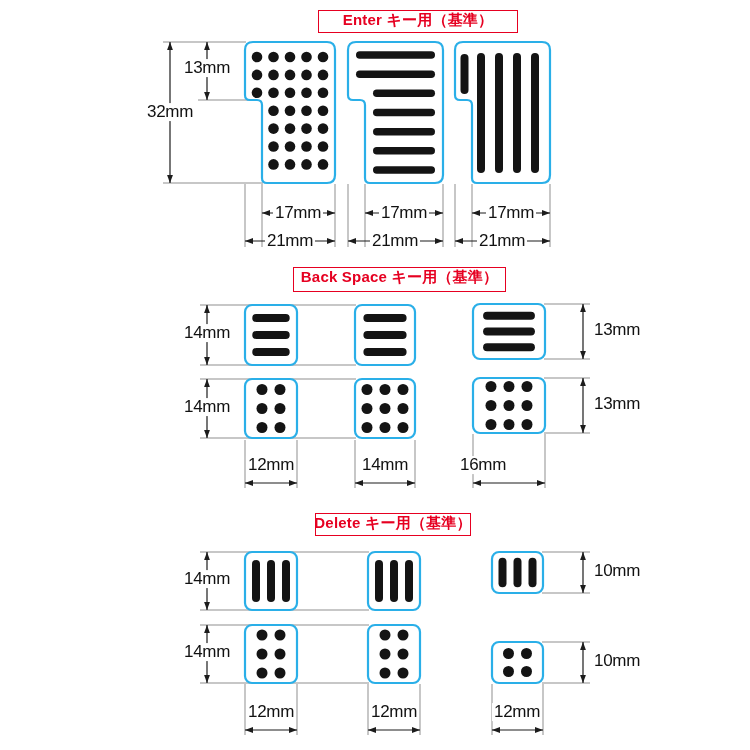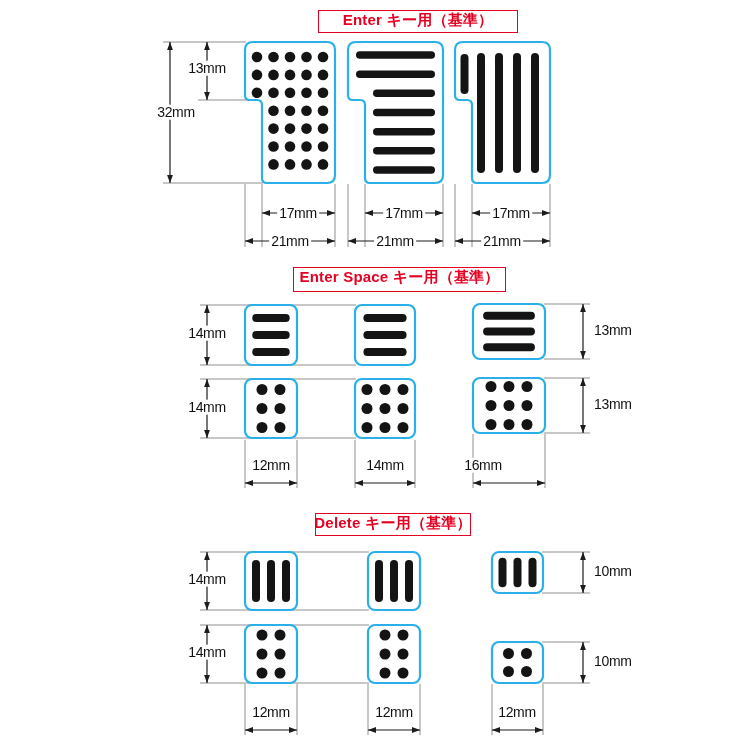--- a/index.html
+++ b/index.html
@@ -7,36 +7,36 @@
     position:relative;width:750px;height:750px;background:#ffffff;overflow:hidden;
     font-family:"Liberation Sans","DejaVu Sans",sans-serif;
   }
   .layer{position:absolute;left:0;top:0;}
   .title-box{
     position:absolute;display:flex;align-items:flex-start;justify-content:center;
     border:1.4px solid #e60021;color:#e60021;font-size:15px;font-weight:600;
     letter-spacing:0.2px;box-sizing:border-box;background:#fff;white-space:nowrap;
   }
   .dim-label{
-    position:absolute;font-size:14px;color:#111;background:#fff;
+    position:absolute;font-size:17px;color:#111;background:#fff;
     line-height:1.05;padding:0 2px;white-space:nowrap;letter-spacing:-0.3px;
   }
   .dim-label.center{transform:translate(-50%,-50%);}
   .dim-label.left{transform:translate(0,-50%);}
   .shape-svg{position:absolute;}
 </style>
 </head>
 <body>
 
 <div id="diagram-canvas">
   <div class="title-box" id="title-enter" style="left: 318px; top: 10px; width: 200px; height: 23px;">
     <span>Enter キー用（基準）</span>
   </div>
   <div class="title-box" id="title-backspace" style="left: 293px; top: 267px; width: 213px; height: 25px;">
-    <span>Enter Space キー用（基準）</span>
+    <span>Back Space キー用（基準）</span>
   </div>
   <div class="title-box" id="title-delete" style="left: 315px; top: 513px; width: 156px; height: 23px;">
     <span>Delete キー用（基準）</span>
   </div>
 <svg width="750" height="750" class="layer" style="z-index:1">
       <line x1="163" y1="42" x2="246" y2="42" stroke="#8f8f8f" stroke-width="1"></line>
       <line x1="198" y1="100" x2="263" y2="100" stroke="#8f8f8f" stroke-width="1"></line>
       <line x1="163" y1="183" x2="263" y2="183" stroke="#8f8f8f" stroke-width="1"></line>
       <line x1="245" y1="184" x2="245" y2="247" stroke="#8f8f8f" stroke-width="1"></line>
       <line x1="262" y1="184" x2="262" y2="247" stroke="#8f8f8f" stroke-width="1"></line>
@@ -312,21 +312,21 @@
     <svg width="57" height="47" viewBox="-3 -3 57 47" class="shape-svg" style="left: 489px; top: 639px; z-index: 2;">
       <rect x="0" y="0" width="51" height="41" rx="7" ry="7" fill="#ffffff" stroke="#2aafe8" stroke-width="2.2"></rect>
       <g>
         <circle cx="16.5" cy="11.5" r="5.5" fill="#141414"></circle>
         <circle cx="34.5" cy="11.5" r="5.5" fill="#141414"></circle>
         <circle cx="16.5" cy="29.5" r="5.5" fill="#141414"></circle>
         <circle cx="34.5" cy="29.5" r="5.5" fill="#141414"></circle>
       </g>
     </svg>
     <div class="dim-label center" style="left: 207px; top: 68px; z-index: 3;">13mm</div>
-    <div class="dim-label center" style="left: 176px; top: 112px; z-index: 3;">32mm</div>
+    <div class="dim-label center" style="left: 170px; top: 112px; z-index: 3;">32mm</div>
     <div class="dim-label center" style="left: 298px; top: 213px; z-index: 3;">17mm</div>
     <div class="dim-label center" style="left: 404px; top: 213px; z-index: 3;">17mm</div>
     <div class="dim-label center" style="left: 511px; top: 213px; z-index: 3;">17mm</div>
     <div class="dim-label center" style="left: 290px; top: 241px; z-index: 3;">21mm</div>
     <div class="dim-label center" style="left: 395px; top: 241px; z-index: 3;">21mm</div>
     <div class="dim-label center" style="left: 502px; top: 241px; z-index: 3;">21mm</div>
     <div class="dim-label center" style="left: 207px; top: 333px; z-index: 3;">14mm</div>
     <div class="dim-label left" style="left: 592px; top: 330px; z-index: 3;">13mm</div>
     <div class="dim-label center" style="left: 207px; top: 407px; z-index: 3;">14mm</div>
     <div class="dim-label left" style="left: 592px; top: 404px; z-index: 3;">13mm</div>

